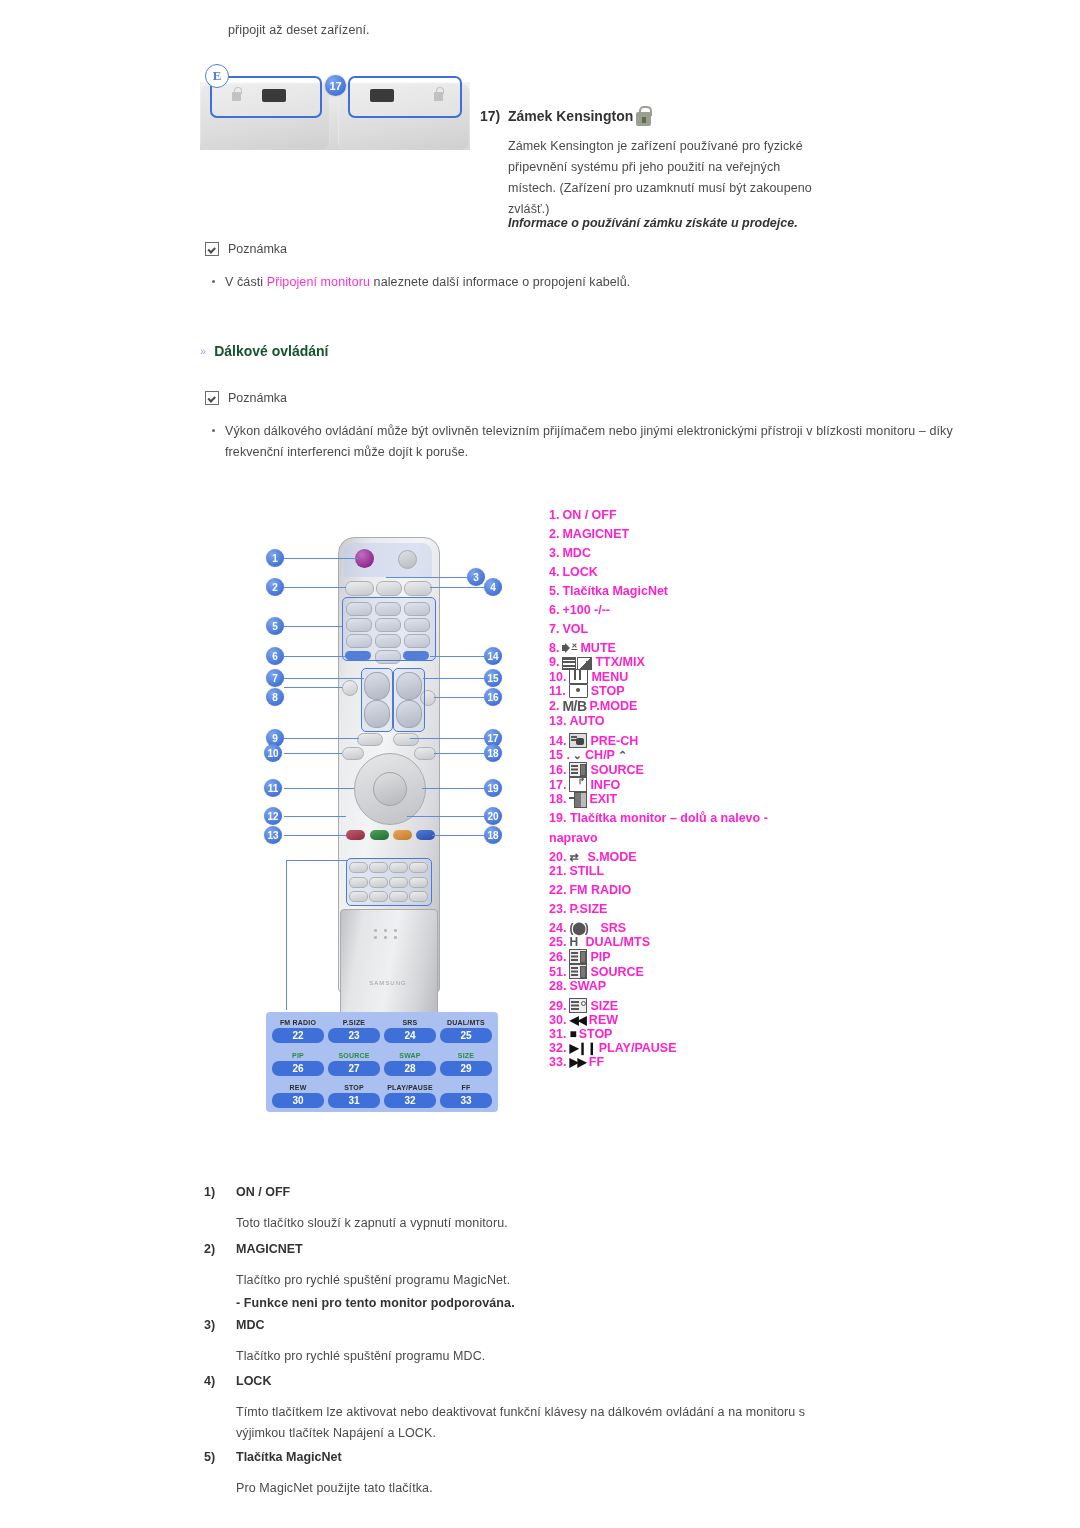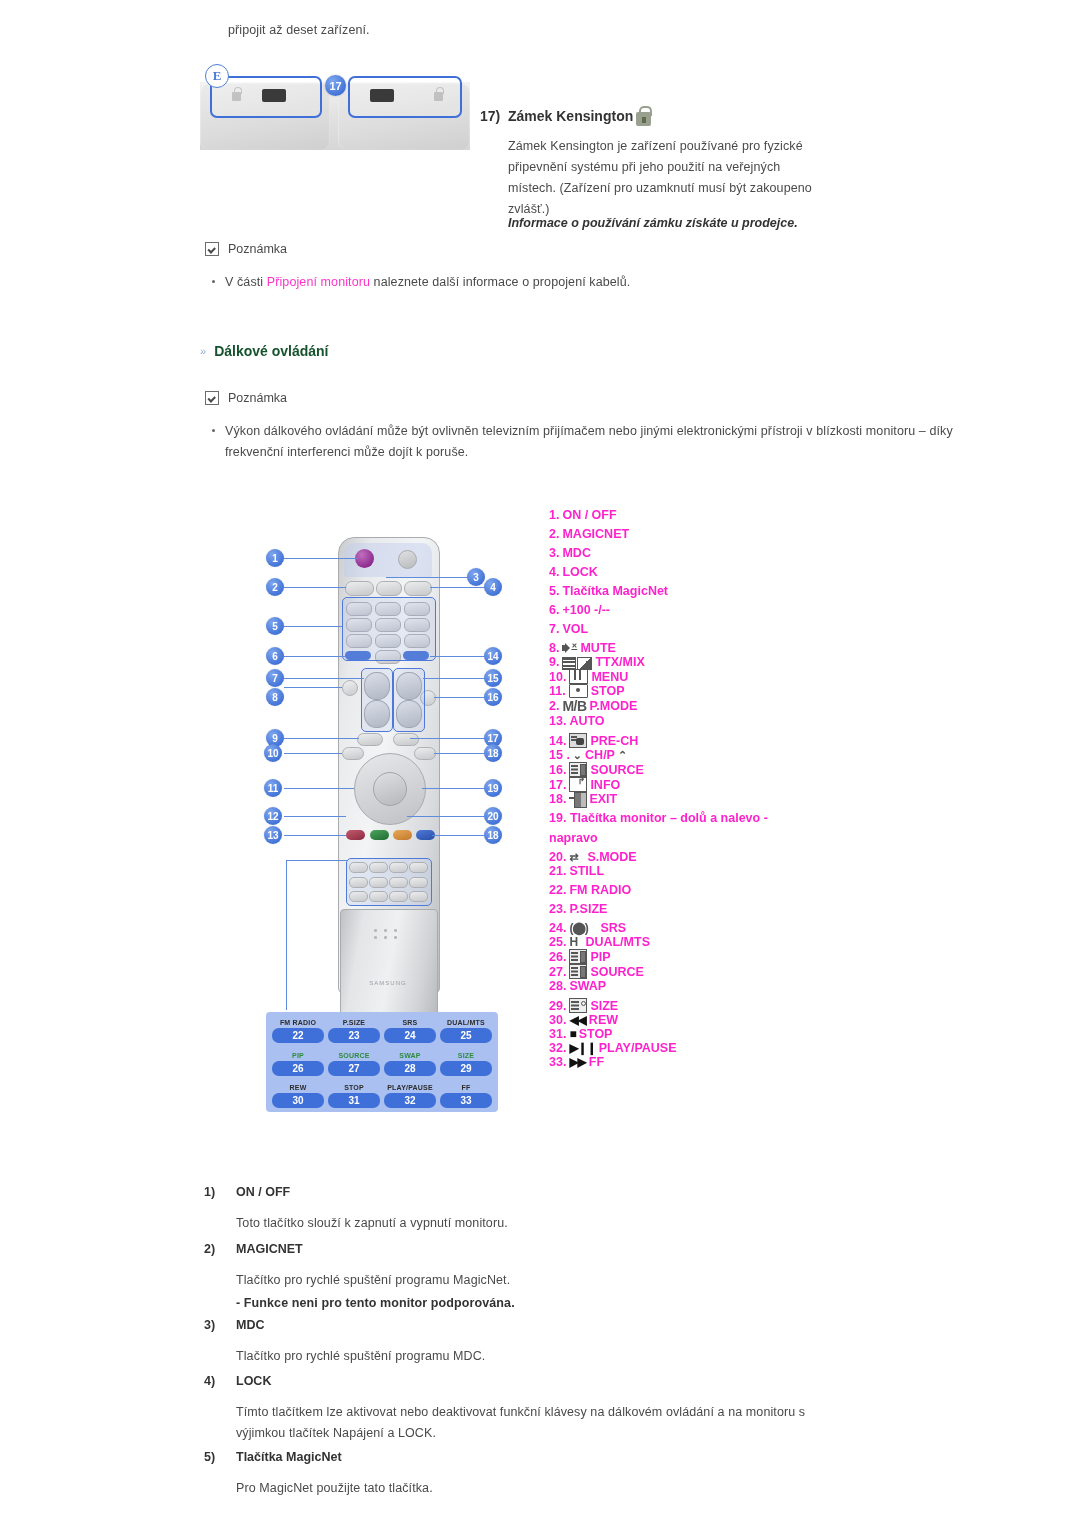--- a/index.html
+++ b/index.html
@@ -543,21 +543,21 @@
         <span class="n">25.</span>
         <span class="ic ic-dual">H</span>
         <span>DUAL/MTS</span>
       </div>
     <div class="pl">
         <span class="n">26.</span>
         <span class="ic ic-pip"></span>
         <span>PIP</span>
       </div>
     <div class="pl">
-        <span class="n">27.</span>
+        <span class="n">51.</span>
         <span class="ic ic-src"></span>
         <span>SOURCE</span>
       </div>
     <div class="pl sp">
         <span class="n">28.</span>
         <span>SWAP</span>
       </div>
     <div class="pl">
         <span class="n">29.</span>
         <span class="ic ic-size"></span>

